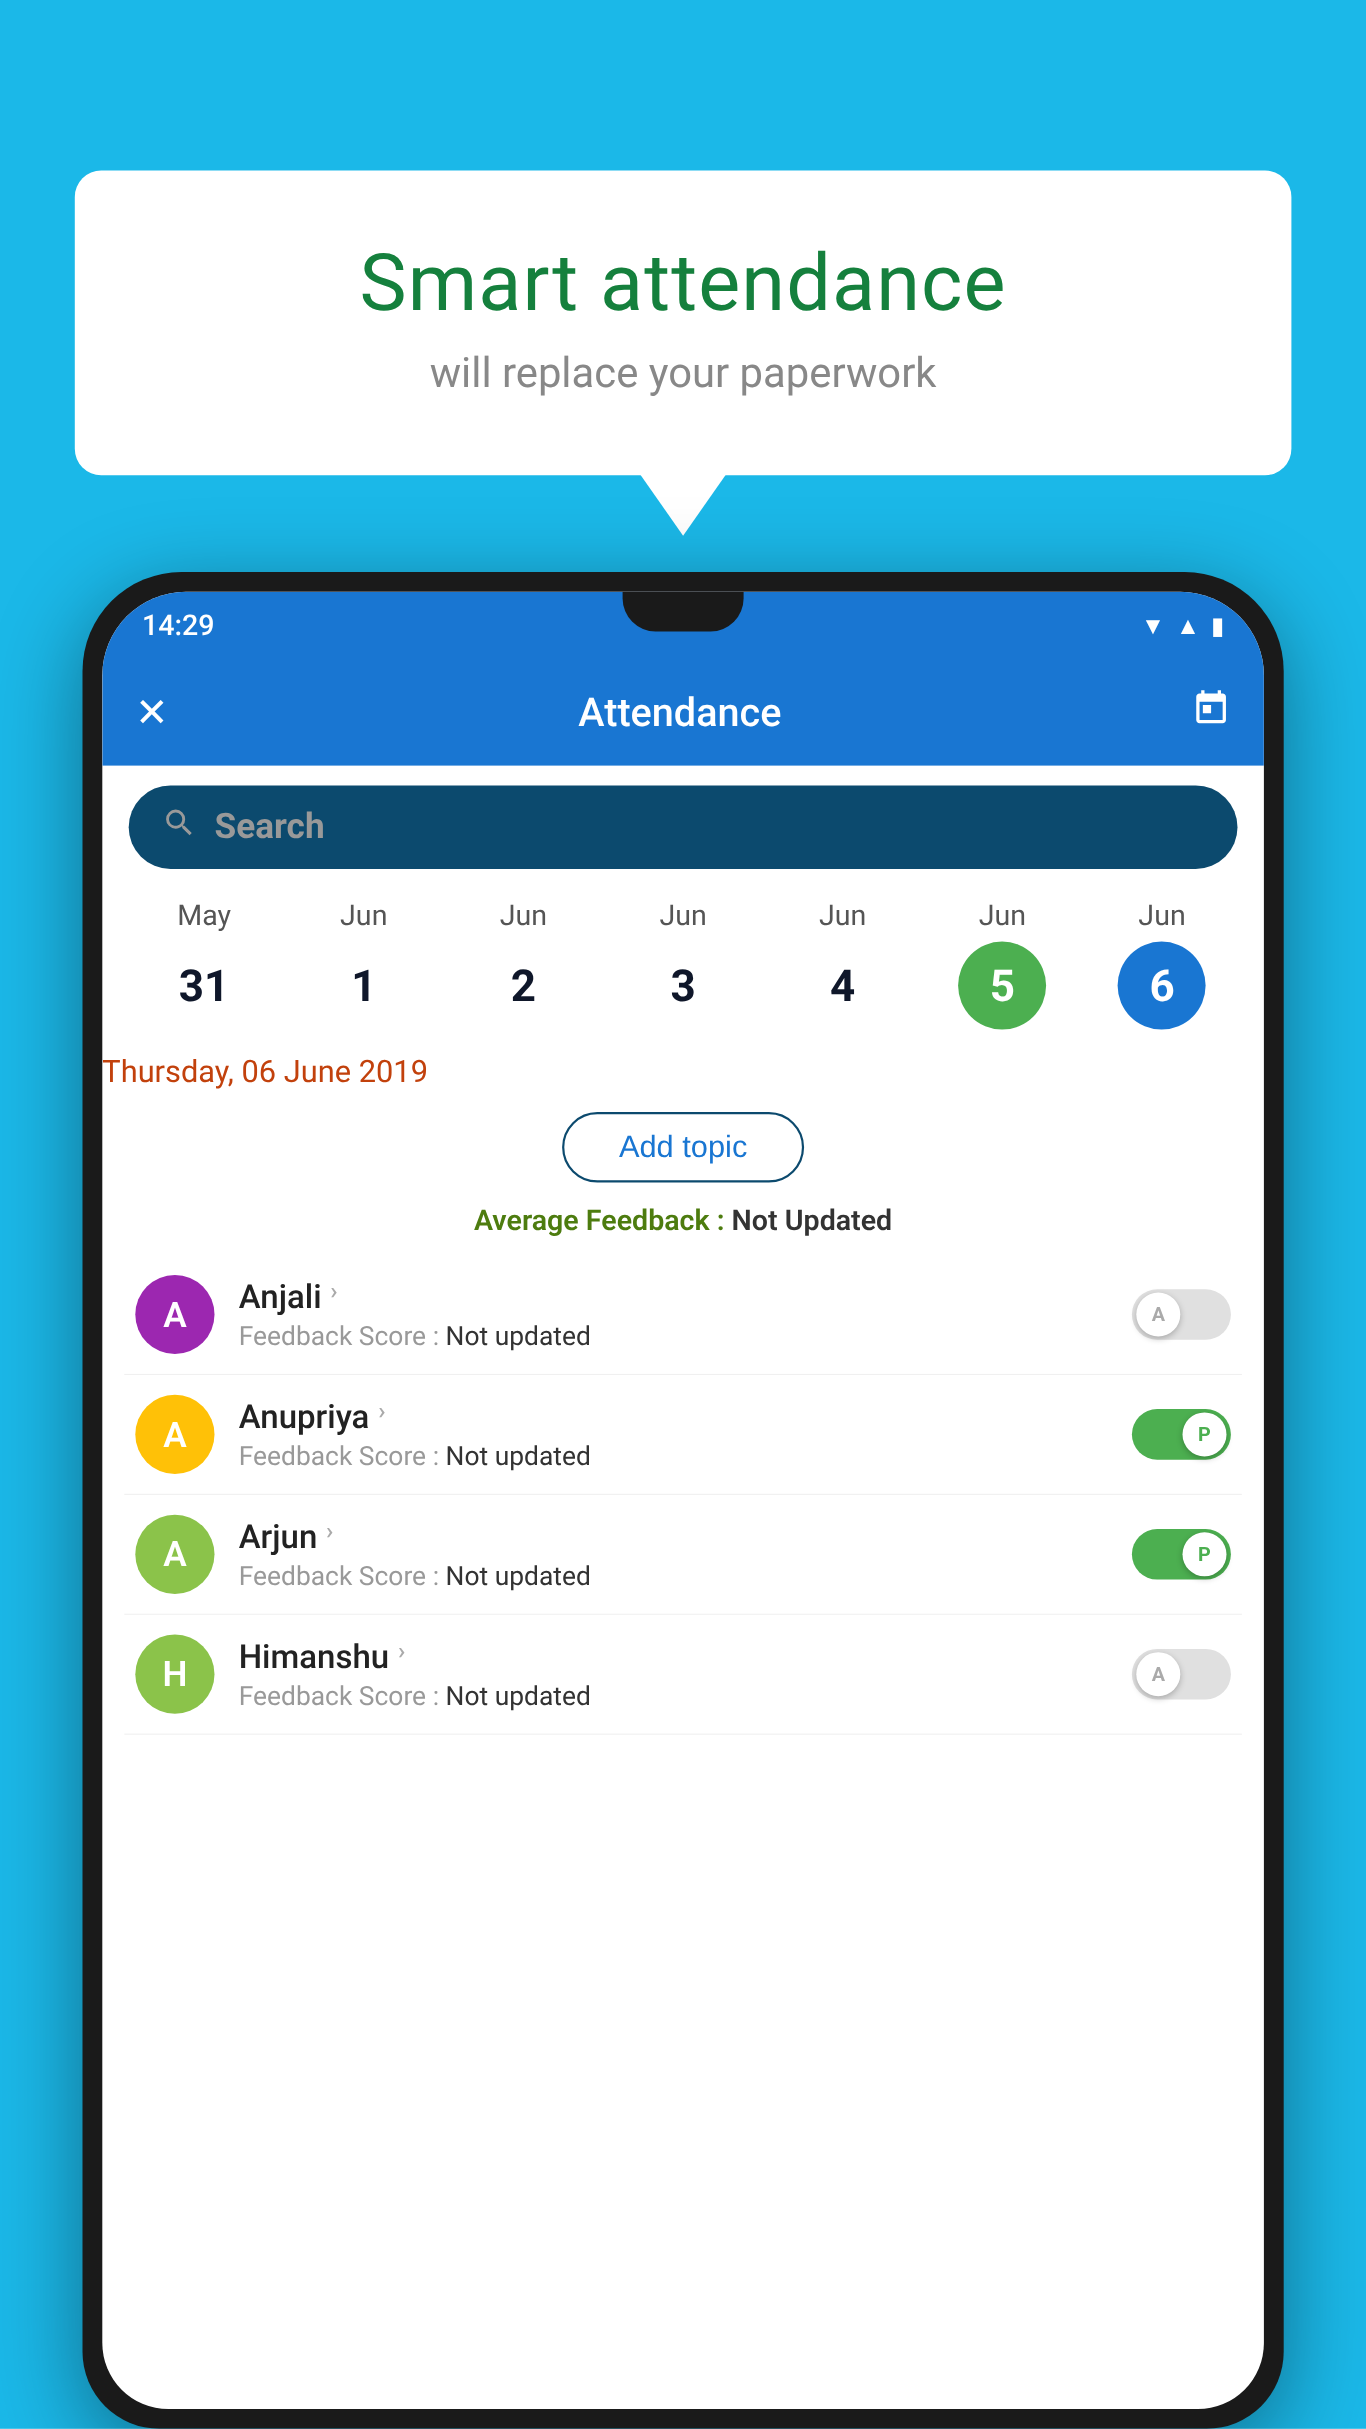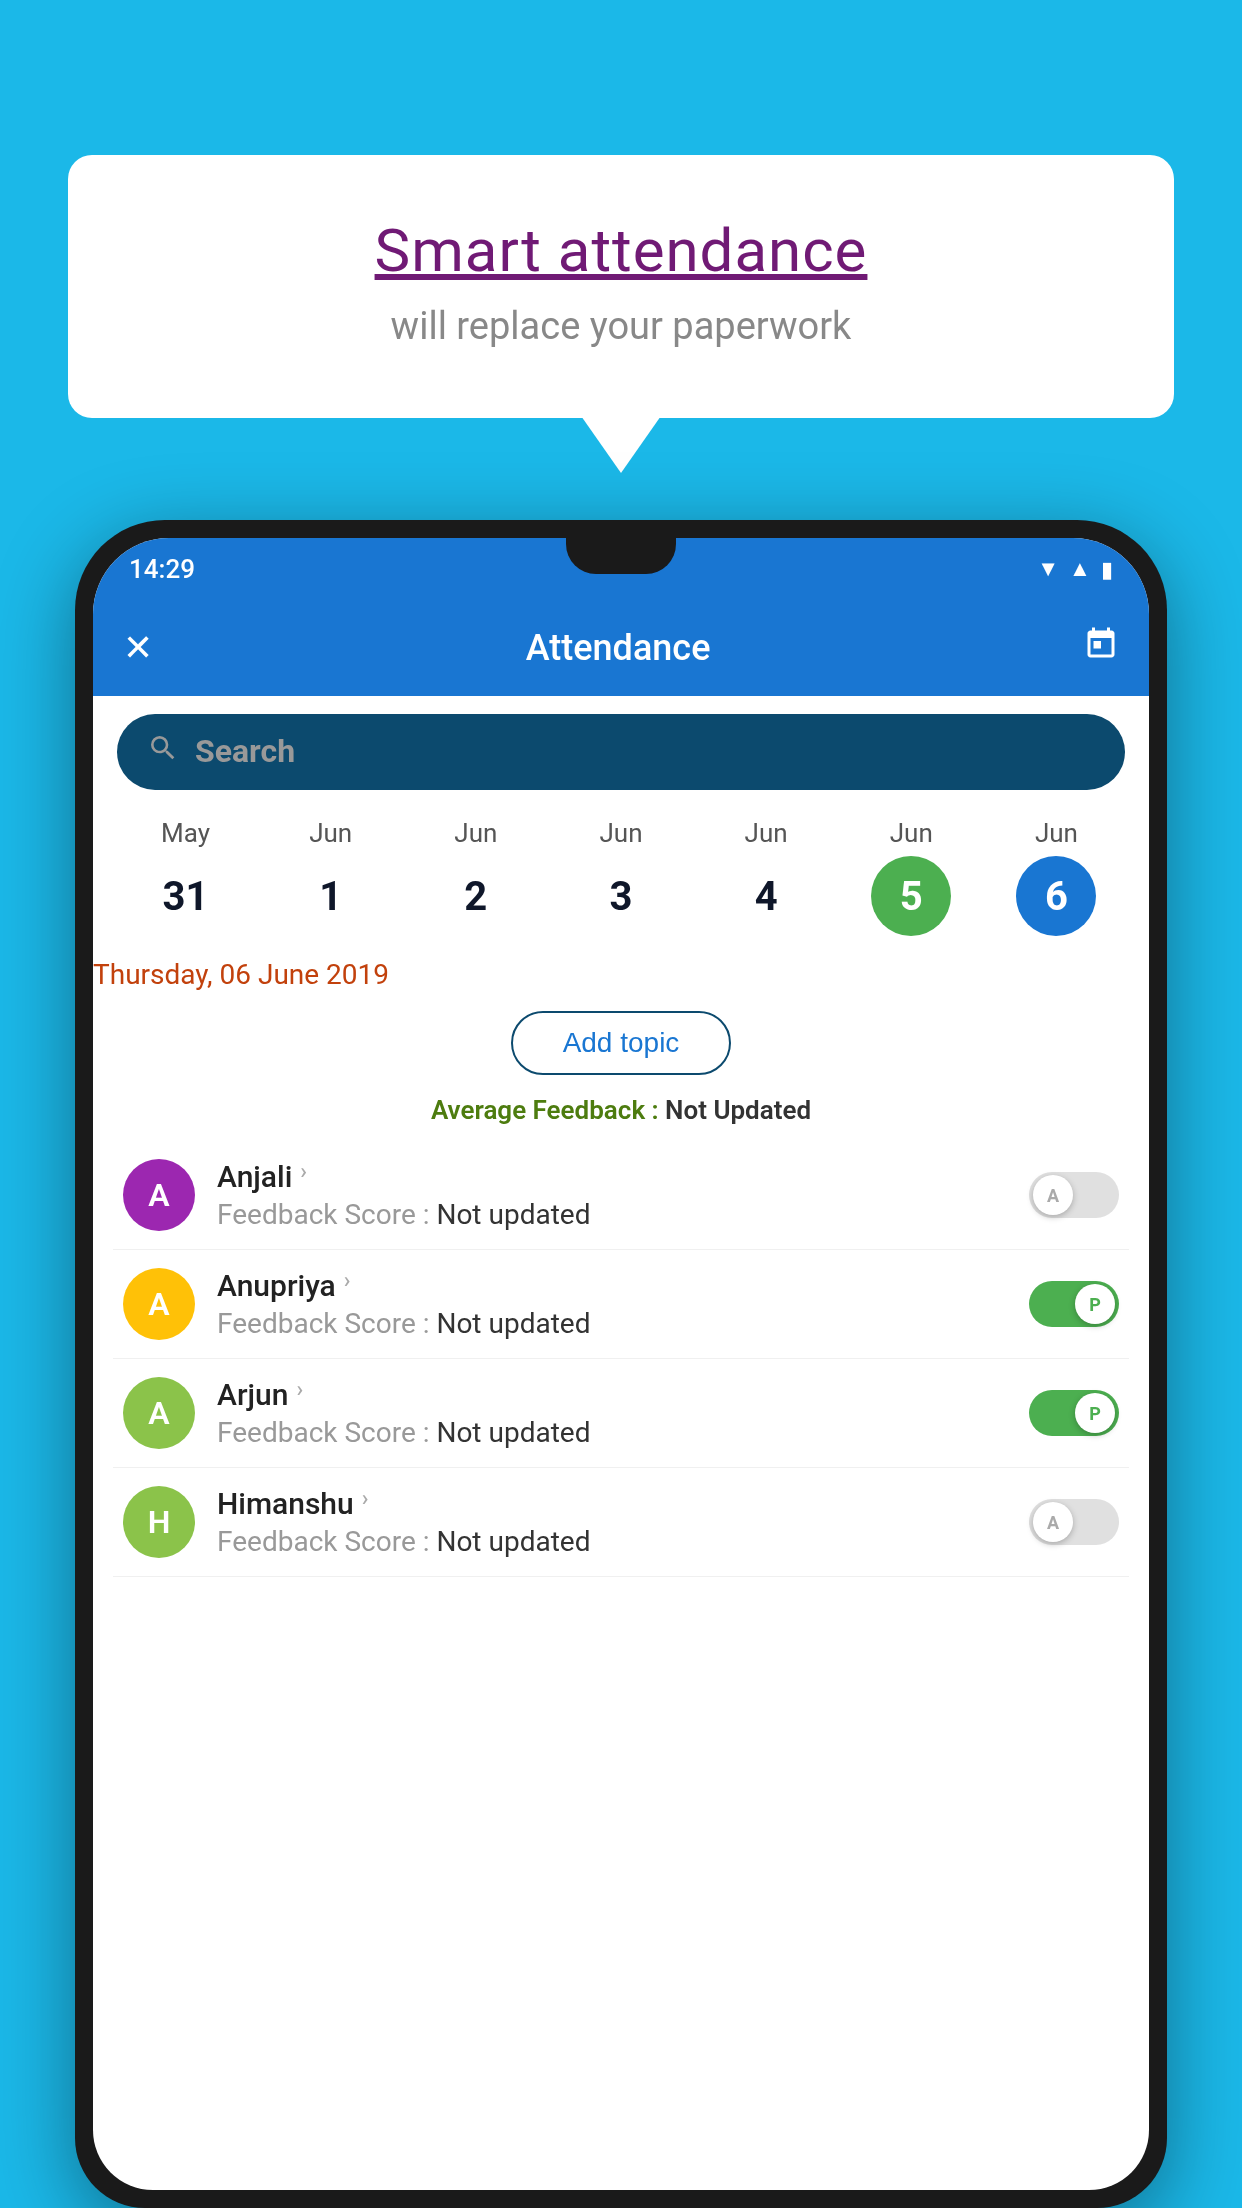--- a/index.html
+++ b/index.html
@@ -36,25 +36,24 @@
       left: 50%;
       transform: translateX(-50%);
       width: 0;
       height: 0;
       border-left: 42px solid transparent;
       border-right: 42px solid transparent;
       border-top: 60px solid white;
     }
 
     .bubble-title {
-      color: #701a75;
-      font-size: 60px;
+      color: #15803d;
+      font-size: 72px;
       font-weight: 400;
       letter-spacing: 1px;
-      text-decoration: underline;
     }
 
     .bubble-subtitle {
       color: #888;
       font-size: 38px;
       font-weight: 400;
       margin-top: 18px;
     }
 
     
@@ -282,21 +281,21 @@
       display: flex;
       gap: 8px;
     }
 
     .chevron {
       font-size: 22px;
       color: #aaa;
     }
 
     .feedback-score {
-      font-size: 28px;
+      font-size: 24px;
       color: #999;
       margin-top: 4px;
     }
 
     .feedback-score span {
       color: #333;
     }
 
     
     .toggle {

